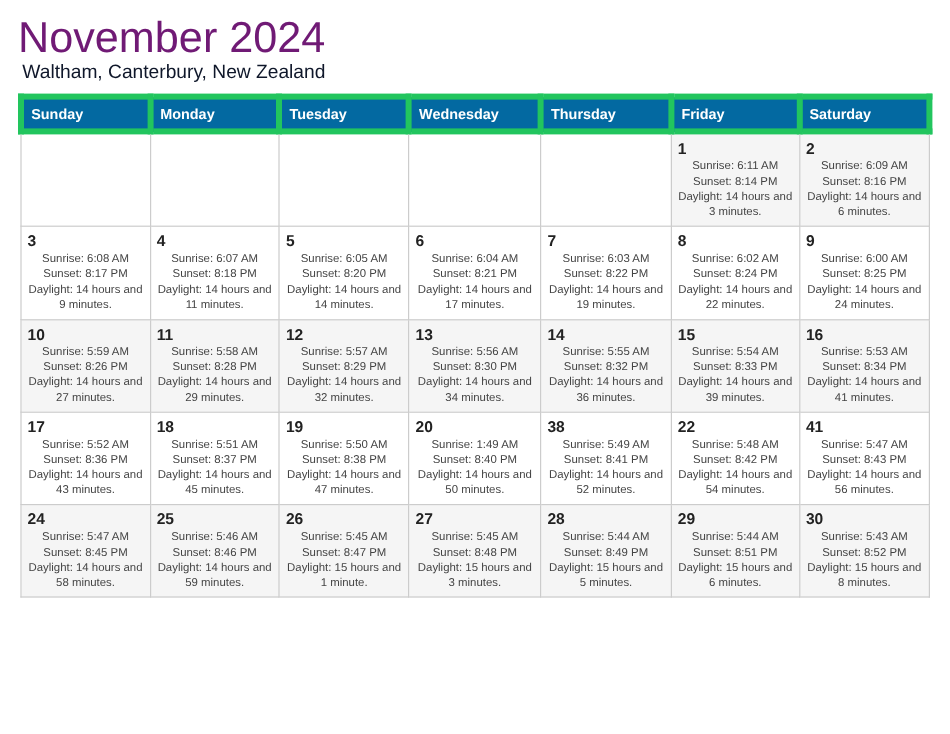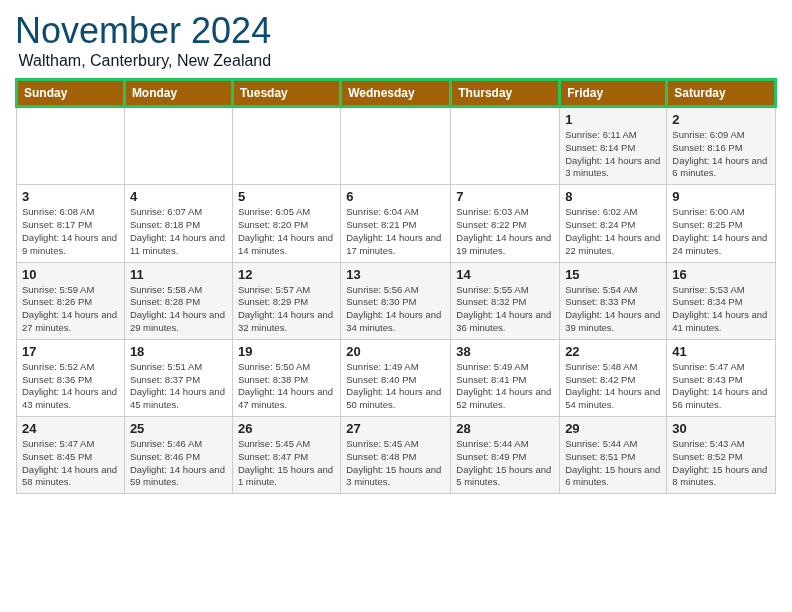--- a/index.html
+++ b/index.html
@@ -5,33 +5,33 @@
     * { box-sizing: border-box; margin: 0; padding: 0; }
     body { font-family: Arial, sans-serif; background: #fff; width: 792px; min-height: 612px; overflow: hidden; }
     
     .page { width: 792px; padding: 10px 15px; }
     
     .header { display: flex; align-items: flex-start; justify-content: space-between; margin-bottom: 8px; }
     
     .logo { display: flex; align-items: center; }
     
     .title-section { text-align: right; }
-    .month-title { font-size: 36px; font-weight: normal; color: #0c4a6e; }
+    .month-title { font-size: 36px; font-weight: normal; color: #701a75; }
     .location { font-size: 16px; color: #0f172a; }
     
     .calendar { width: 100%; border-collapse: collapse; }
     
     .calendar thead th {
-      background: #a16207;
+      background: #0369a1;
       color: #fff;
       font-size: 12px;
       font-weight: bold;
       padding: 5px 6px;
       text-align: left;
-      border: 3px solid #22c55e;
+      border: 5px solid #22c55e;
     }
     
     .calendar tbody td {
       border: 1px solid #ccc;
       vertical-align: top;
       padding: 4px 5px;
       width: 113px;
       min-height: 80px;
       font-size: 10px;
       color: #444;
@@ -51,20 +51,21 @@
       font-weight: bold;
       color: #222;
       display: block;
       margin-bottom: 2px;
     }
     
     .day-info {
       font-size: 9.5px;
       line-height: 1.35;
       color: #444;
+      text-align: center;
     }
     
     .empty { background: #fff !important; }
   </style>
 </head>
 <body>
 
 <div class="page">
   <div class="header">
     <div class="title-section">

